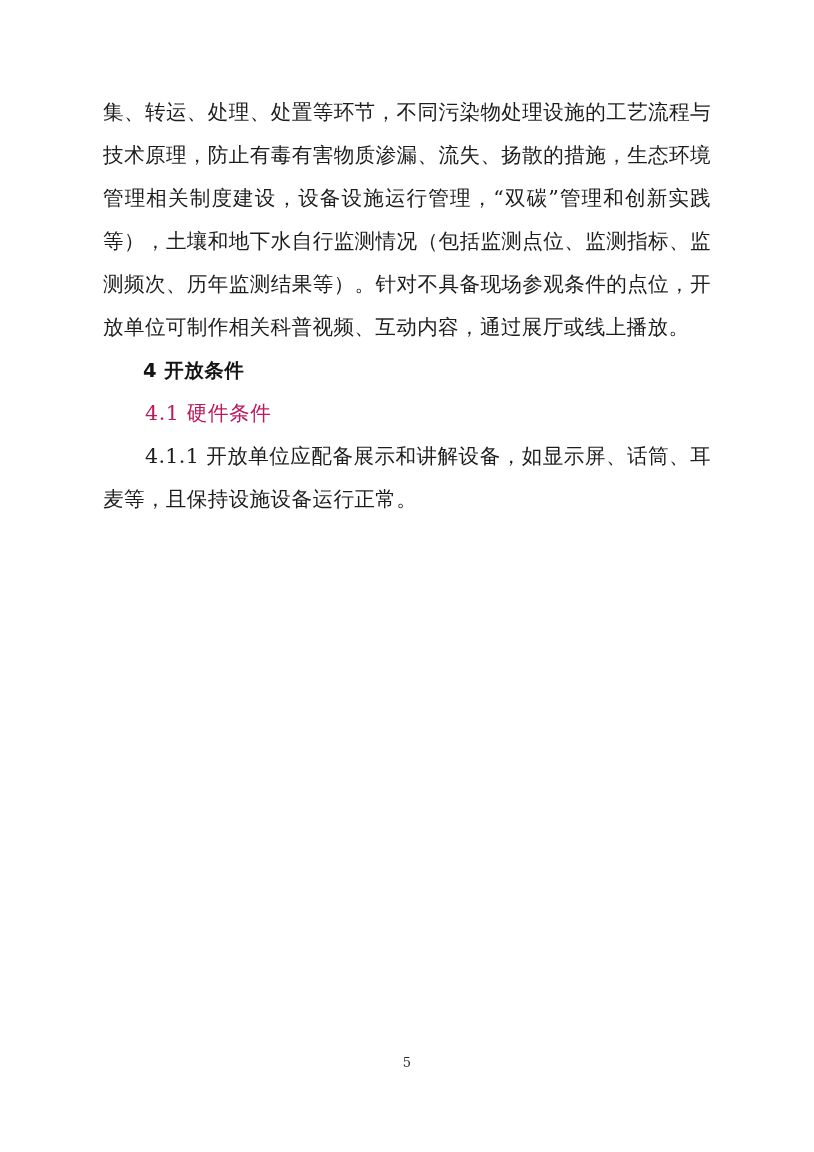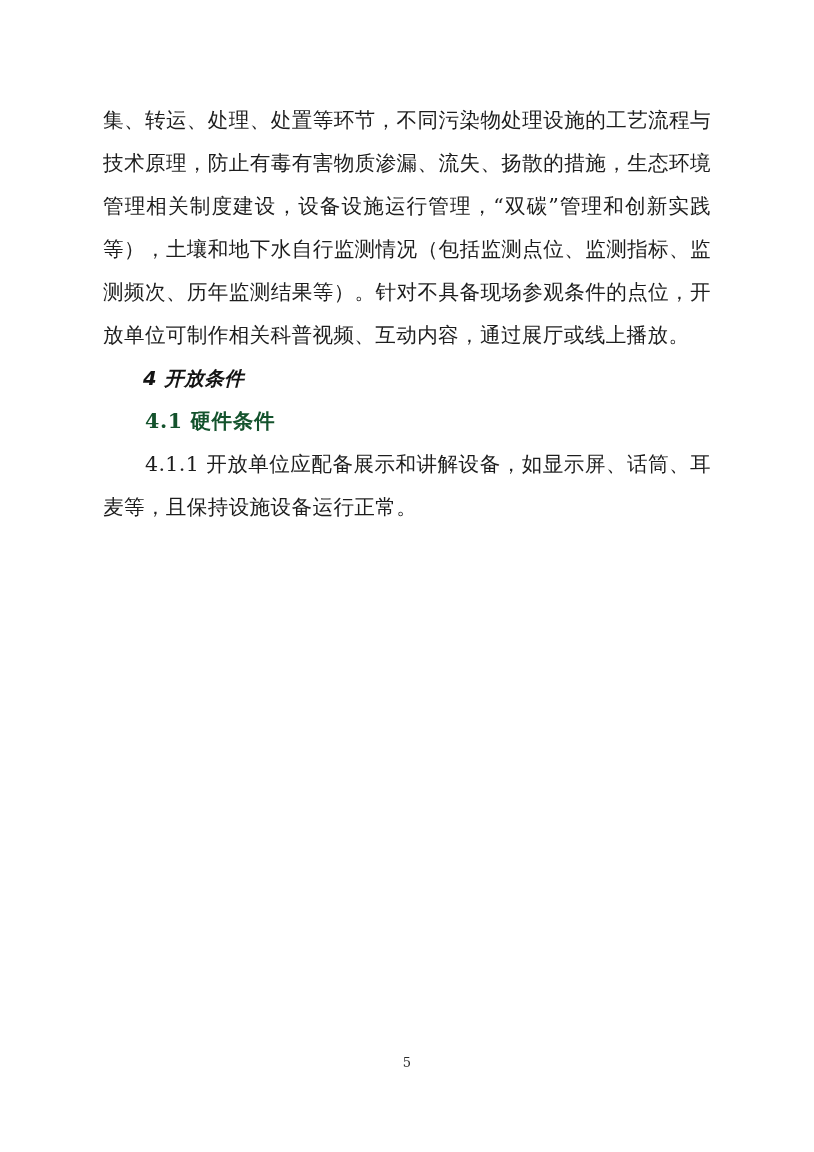--- a/index.html
+++ b/index.html
@@ -17,21 +17,21 @@
     width: 814px;
     height: 1152px;
     background: #ffffff;
     overflow: hidden;
   }
 
   
   #text-column {
     position: absolute;
     left: 103px;
-    top: 99px;
+    top: 91px;
     width: 608px;
   }
 
   .para {
     margin: 0;
     font-size: 20.6px;
     line-height: 43px;
     color: #1d1d1d;
     text-align: justify;
     text-justify: inter-character;
@@ -47,30 +47,29 @@
   
   .heading-1 {
     margin: 0;
     font-family: "DejaVu Sans", "Liberation Sans", sans-serif;
     font-size: 19.5px;
     font-weight: bold;
     line-height: 43px;
     color: #141414;
     text-indent: 40px;
     letter-spacing: 0.5px;
-    font-style: italic;
   }
 
   
   .heading-2 {
     margin: 0;
     font-size: 20.6px;
-    font-weight: bold;
+    font-weight: normal;
     line-height: 43px;
-    color: #14532d;
+    color: #be185d;
     text-indent: 42px;
     letter-spacing: 0.6px;
   }
 
   
   #page-number {
     position: absolute;
     left: 0;
     top: 1055px;
     width: 814px;

